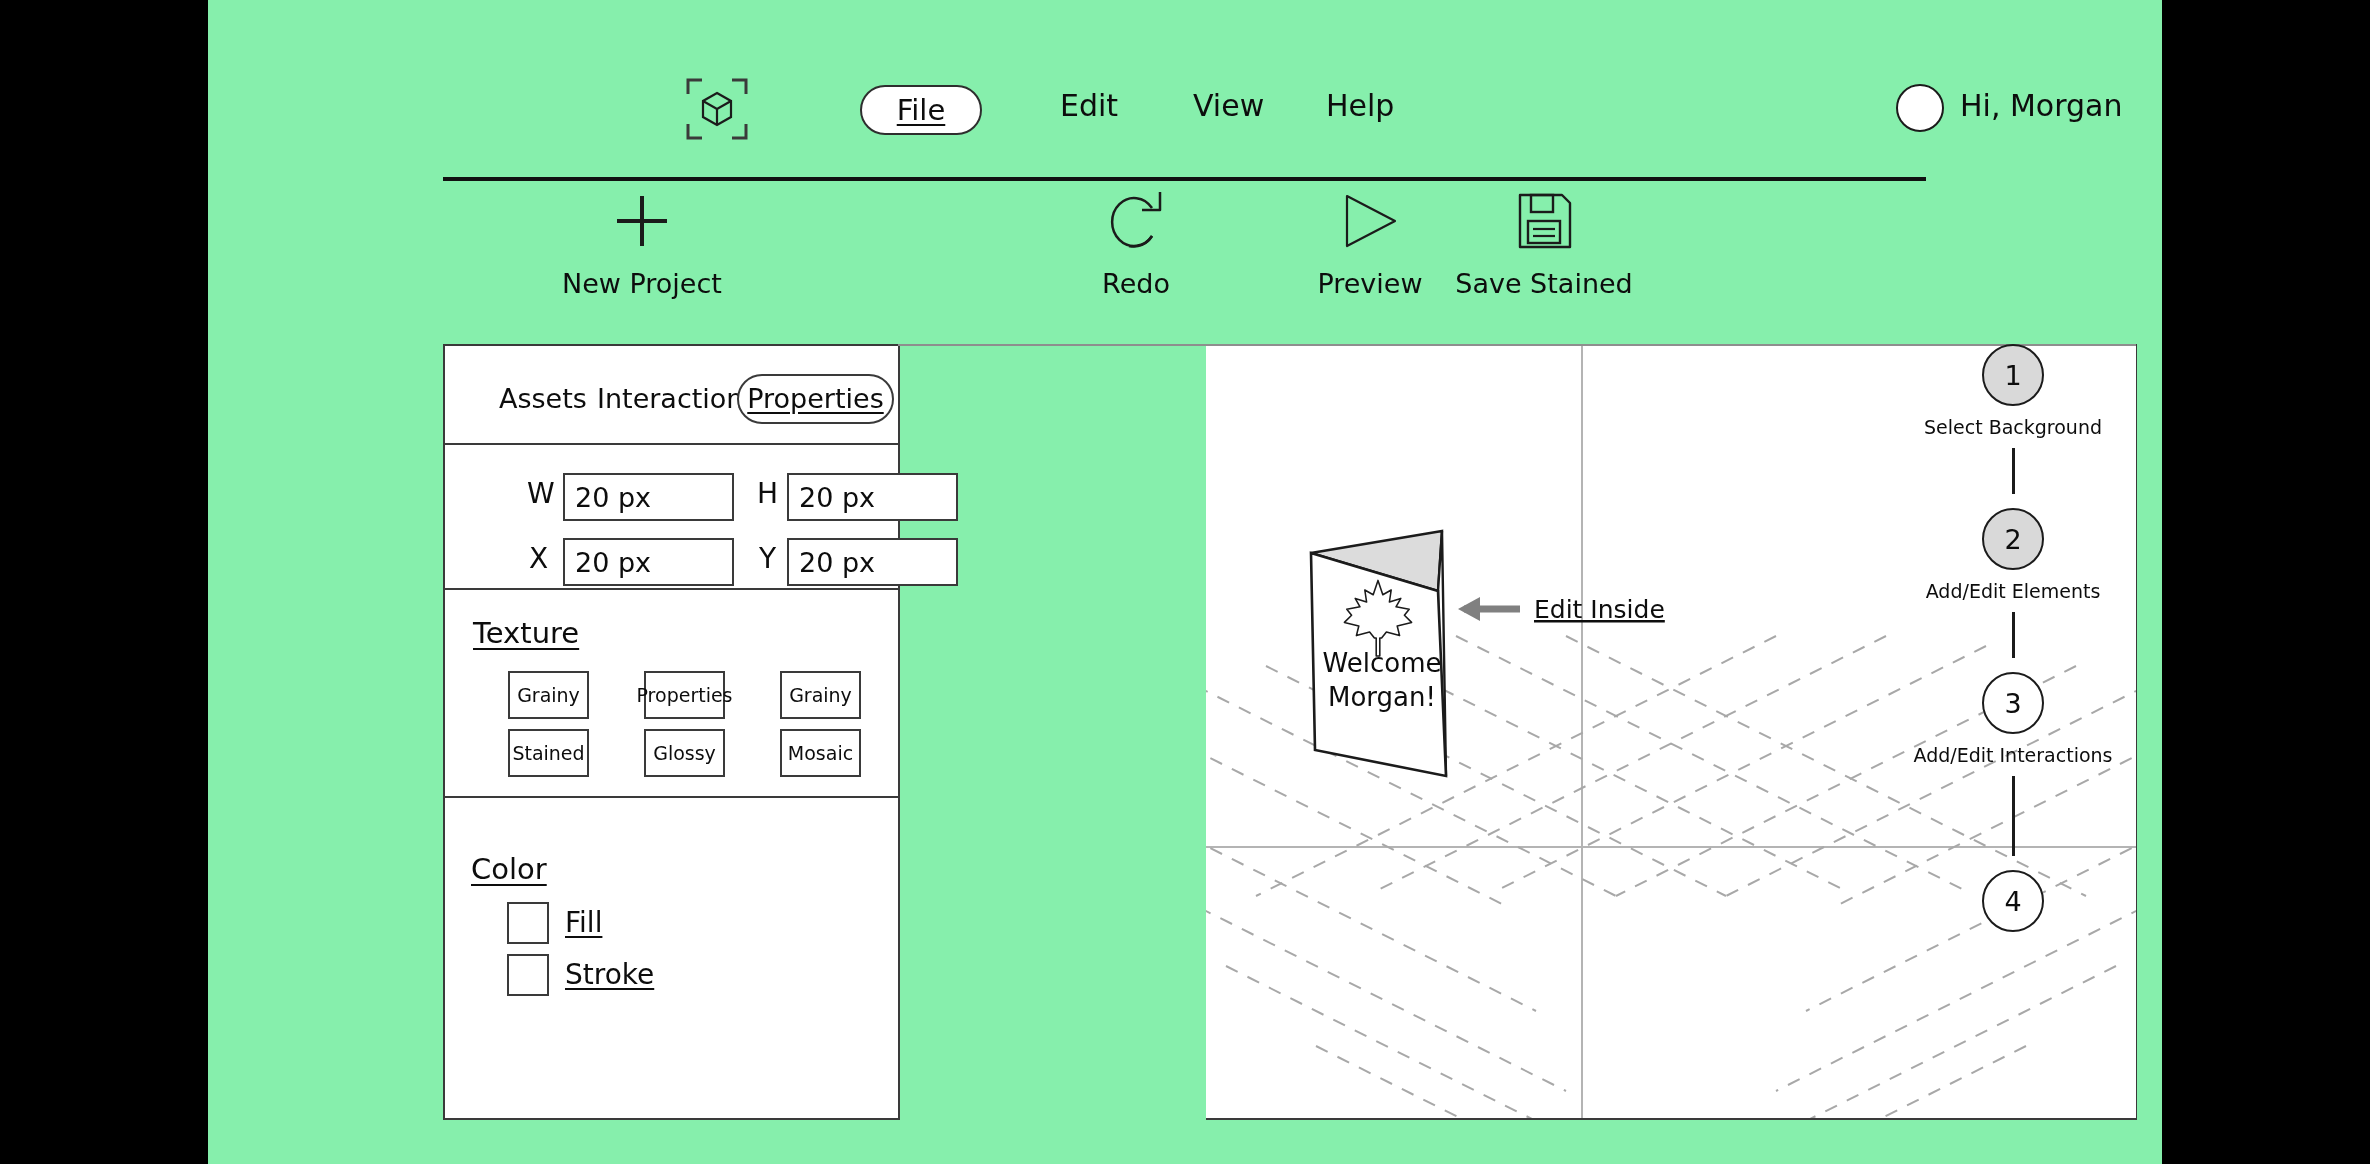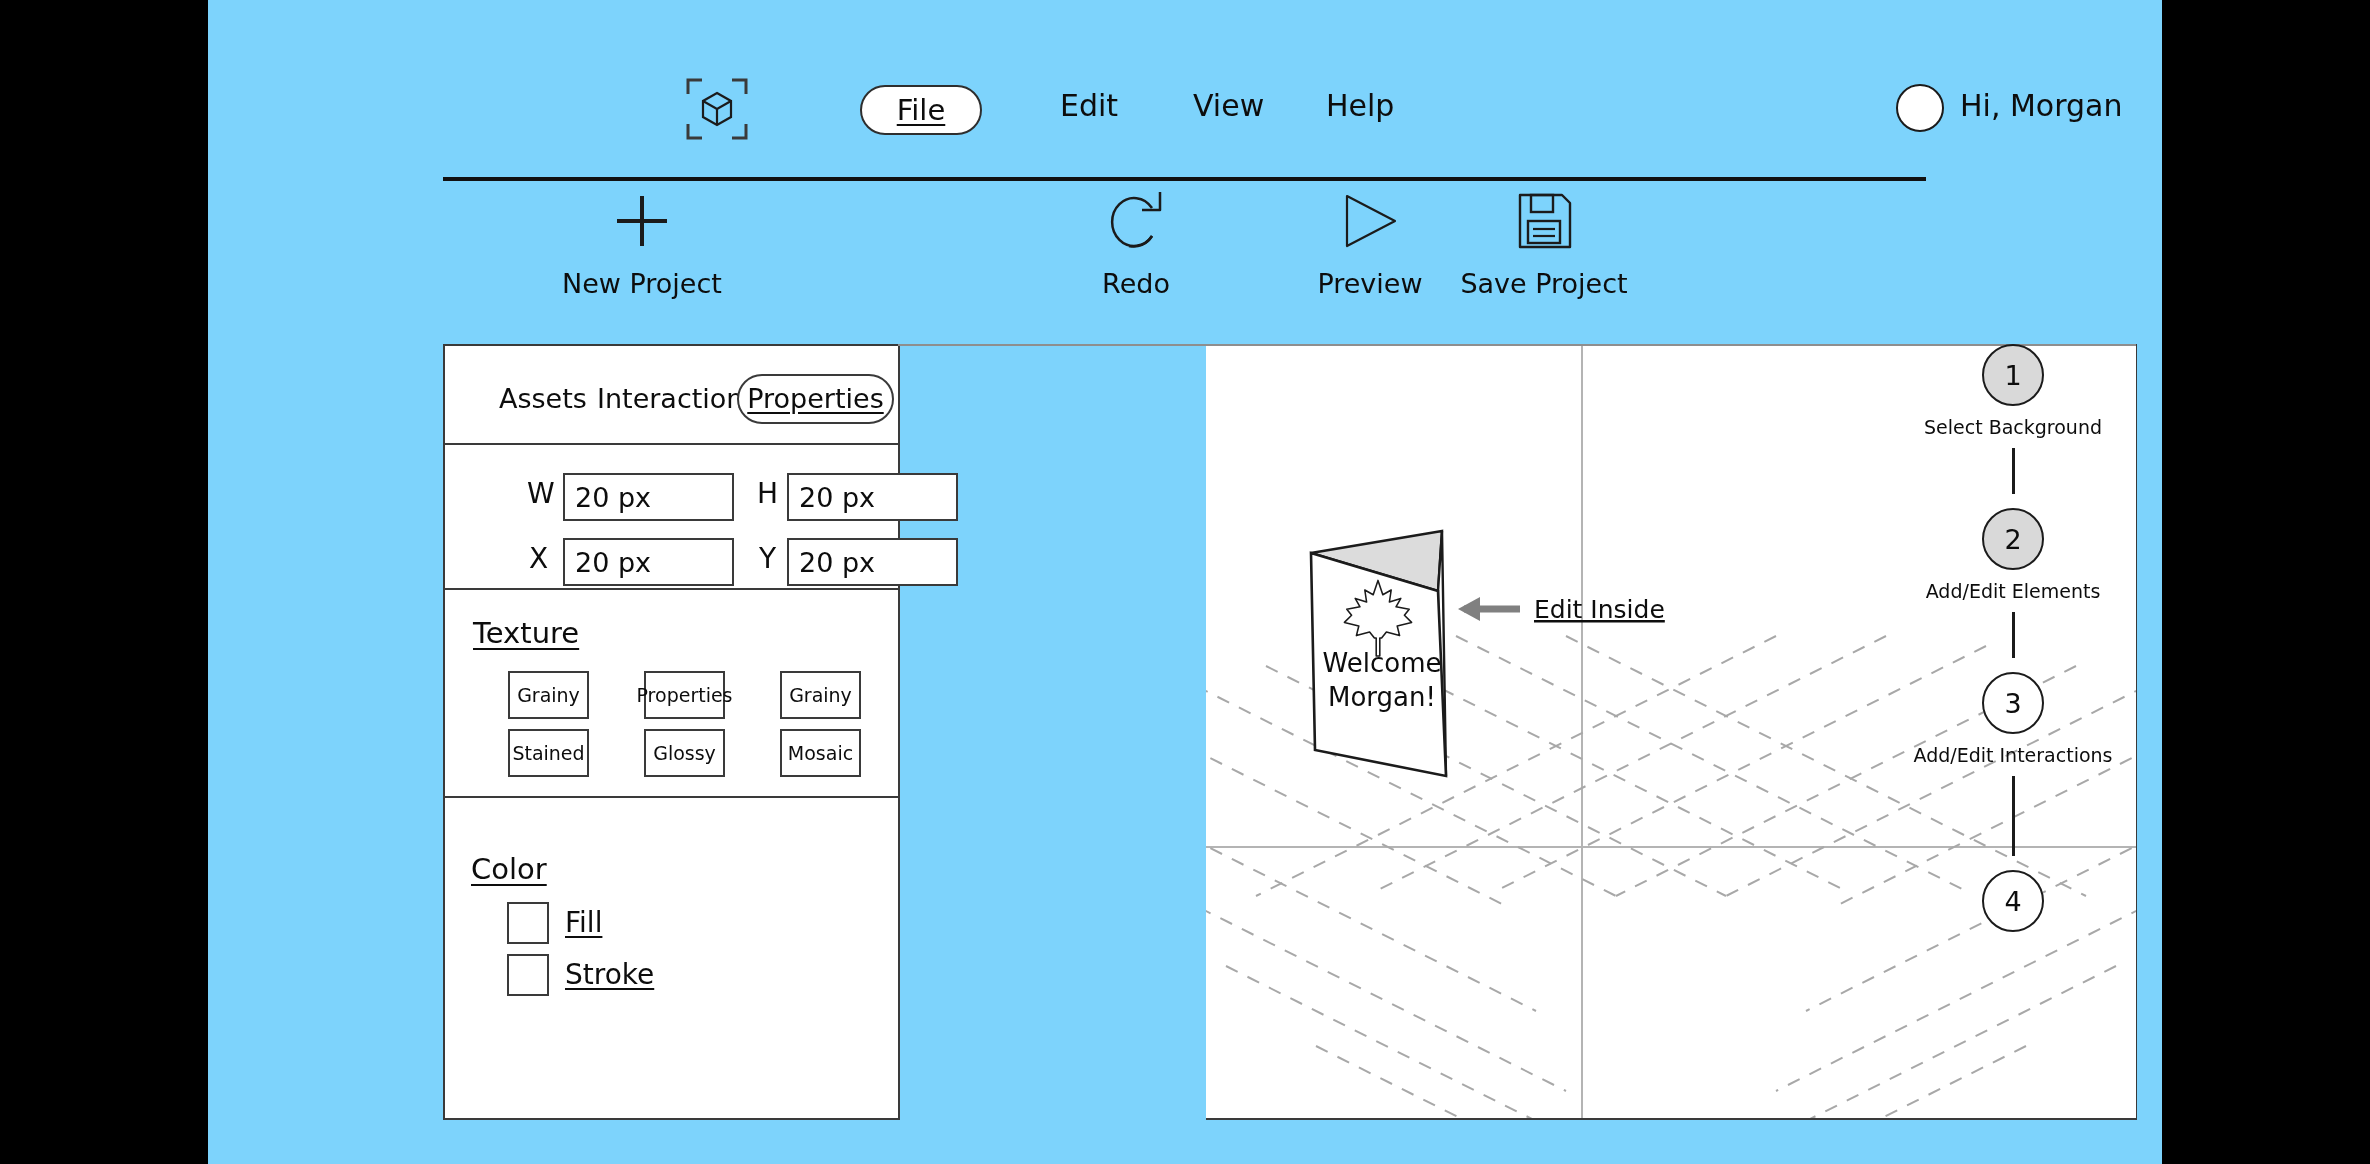--- a/index.html
+++ b/index.html
@@ -6,21 +6,21 @@
   html, body {
     width: 2370px; height: 1164px;
     background: #000;
     font-family: "DejaVu Sans", sans-serif;
     overflow: hidden;
   }
   #app {
     position: absolute;
     left: 208px; top: 0;
     width: 1954px; height: 1164px;
-    background: #7dd3fc;
+    background: #86efac;
   }
 
   
   #header {
     position: absolute; left: 0; top: 0;
     width: 100%; height: 180px;
   }
   #header-rule {
     position: absolute; left: 235px; top: 177px;
     width: 1483px; height: 0;
@@ -317,21 +317,21 @@
     <div class="tool" id="tool-save">
       <div class="ticon">
         <svg width="64" height="64" viewBox="0 0 64 64">
           <path d="M8 6 L50 6 L58 14 L58 58 L8 58 Z" fill="none" stroke="#1b1b1b" stroke-width="2.4" stroke-linejoin="round"></path>
           <rect x="19" y="6" width="22" height="17" fill="none" stroke="#1b1b1b" stroke-width="2.4"></rect>
           <rect x="16" y="32" width="32" height="22" fill="none" stroke="#1b1b1b" stroke-width="2.4"></rect>
           <line x1="21" y1="40" x2="43" y2="40" stroke="#1b1b1b" stroke-width="2.2"></line>
           <line x1="21" y1="47" x2="43" y2="47" stroke="#1b1b1b" stroke-width="2.2"></line>
         </svg>
       </div>
-      <div class="tlabel">Save Project</div>
+      <div class="tlabel">Save Stained</div>
     </div>
   </div>
 
   <div id="left-panel">
 
     <div class="panel-section" id="tabs-section">
       <div class="tab" id="tab-assets">Assets</div>
       <div class="tab" id="tab-interactions">Interactions</div>
       <div id="tab-properties-pill"></div>
       <div id="tab-properties-label">Properties</div>

